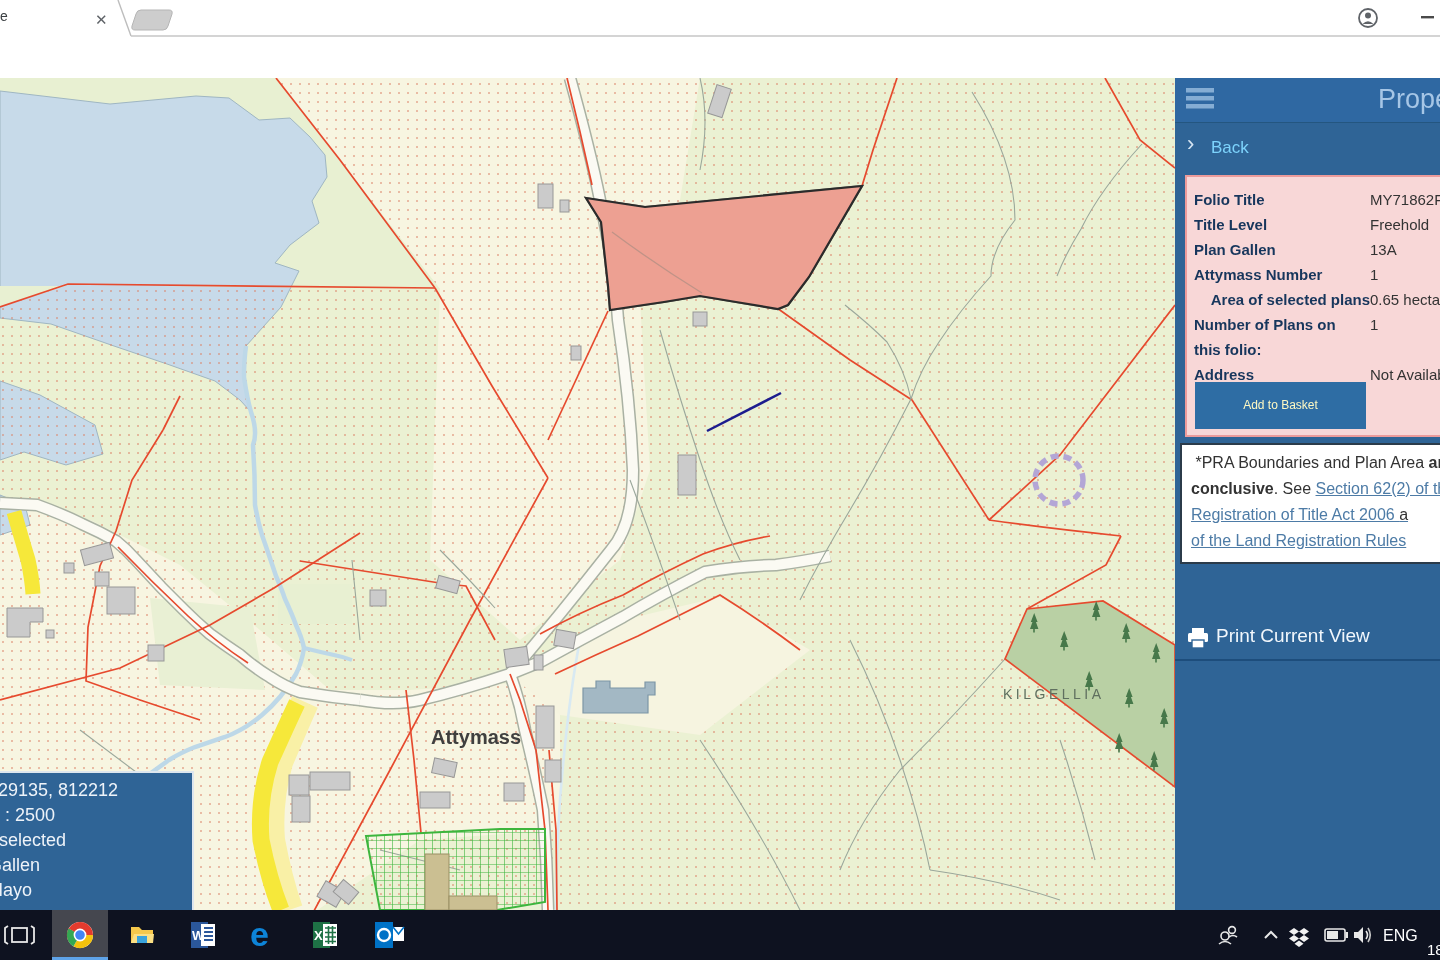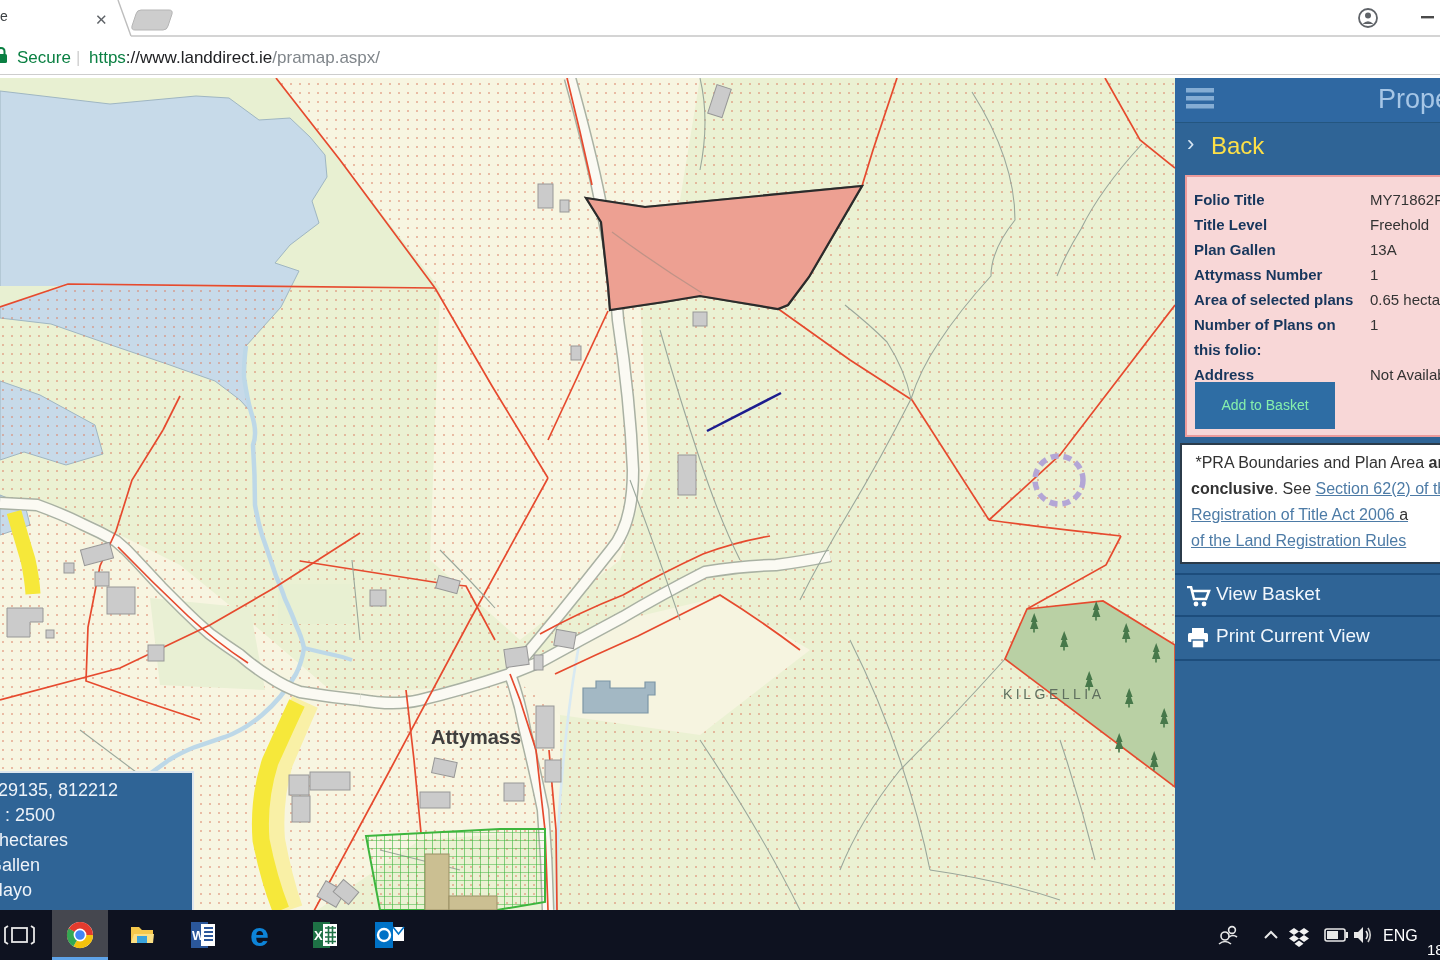--- a/index.html
+++ b/index.html
@@ -31,31 +31,20 @@
       <path d="M118 0 L131 36" stroke="#bdbdbd" stroke-width="1.4" fill="none"></path>
       <path d="M131 36 L1440 36" stroke="#c6c6c6" stroke-width="1.6" fill="none"></path>
       <path d="M141 10 L169 10 Q173 10 172 14 L168 26 Q167 30 163 30 L135 30 Q131 30 132 26 L136 14 Q137 10 141 10 Z" fill="#cdcdcd" stroke="#b5b5b5"></path>
       <g transform="translate(1368,18)">
         <circle r="9" fill="none" stroke="#5f6368" stroke-width="1.8"></circle>
         <circle cy="-2.5" r="3" fill="#5f6368"></circle>
         <path d="M-5.5 6 Q0 0.5 5.5 6" fill="#5f6368"></path>
       </g>
       <rect x="1421" y="16" width="13" height="2.4" fill="#4a4a4a"></rect>
     </svg>
-  </div>
-  <div id="toolbar">
-    <svg width="90" height="37" style="position:absolute;left:-5px;top:0;">
-      <g transform="translate(5,10)">
-        <rect x="-4" y="6" width="11" height="9" rx="1.5" fill="#0b8043"></rect>
-        <path d="M-2.5 6 V3.5 Q-2.5 0 1 0 Q4.5 0 4.5 3.5 V6" fill="none" stroke="#0b8043" stroke-width="2"></path>
-      </g>
-    </svg>
-    <span class="urltext" style="left:17px; color:#0b8043;">Secure</span>
-    <span class="urltext" style="left:76px; color:#d0d0d0;">|</span>
-    <span class="urltext" style="left:89px; color:#202124;"><span style="color:#0b8043;">https</span><span style="color:#202124;">://</span>www.landdirect.ie<span style="color:#80868b;">/pramap.aspx/</span></span>
   </div>
 
   <div id="map">
   <svg width="1175" height="832" viewBox="0 78 1175 832">
     <defs>
       <pattern id="dots" width="9" height="9" patternUnits="userSpaceOnUse">
         <circle cx="3" cy="3" r="0.95" fill="#db8368" opacity="0.72"></circle>
       </pattern>
       <pattern id="grid" width="8" height="8" patternUnits="userSpaceOnUse">
         <path d="M0 0 H8 M0 0 V8" stroke="#3db53d" stroke-width="1.2" fill="none"></path>
@@ -218,70 +207,62 @@
     </g>
 
     <text x="431" y="744" font-family="Liberation Sans, sans-serif" font-size="20" font-weight="bold" fill="#3f3f3f">Attymass</text>
     <text x="1003" y="699" font-family="Liberation Sans, sans-serif" font-size="14" letter-spacing="3.5" fill="#5f6f5f">KILGELLIA</text>
   </svg>
   </div>
 
   <div id="coordbox">
     <div style="margin-top:5px; margin-left:-2px;">29135, 812212</div>
     <div style="margin-left:5px;">: 2500</div>
-    <div style="margin-left:-1px;">hectares</div>
+    <div style="margin-left:-1px;">selected</div>
     <div style="margin-left:-12px;">Gallen</div>
     <div style="margin-left:-12px;">Mayo</div>
   </div>
 
   <div id="sidebar">
 
     <div style="position:absolute;left:0;top:0;width:265px;height:44px;background:#2f68a2;">
       <svg width="30" height="24" style="position:absolute;left:11px;top:10px;">
         <rect x="0" y="0" width="28" height="4.5" fill="#85add4"></rect>
         <rect x="0" y="8" width="28" height="4.5" fill="#85add4"></rect>
         <rect x="0" y="16" width="28" height="4.5" fill="#85add4"></rect>
       </svg>
       <div style="position:absolute;left:203px;top:6px;font-size:27px;color:#a6c6e6;">Property</div>
     </div>
 
     <div style="position:absolute;left:0;top:44px;width:265px;height:50px;background:#2f6496;border-top:1px solid #245680;">
       <div style="position:absolute;left:12px;top:8px;font-size:22px;color:#d5e4f2;">›</div>
-      <div style="position:absolute;left:36px;top:9px;font-size:24px;color:#fde047;">Back</div>
+      <div style="position:absolute;left:36px;top:15px;font-size:17px;color:#7dd3fc;">Back</div>
     </div>
 
     <div style="position:absolute;left:10px;top:97px;width:265px;height:262px;background:#f8d7d7;border:2px solid #ec9b9b;">
       <div style="position:absolute;left:7px;top:10px;font-size:15px;line-height:25px;color:#333;white-space:nowrap;">
         <div><span class="sb-label" style="display:inline-block;width:176px;">Folio Title</span>MY71862F</div>
         <div><span class="sb-label" style="display:inline-block;width:176px;">Title Level</span>Freehold</div>
         <div><span class="sb-label" style="display:inline-block;width:176px;">Plan Gallen</span>13A</div>
         <div><span class="sb-label" style="display:inline-block;width:176px;">Attymass Number</span>1</div>
-        <div><span class="sb-label" style="display:inline-block;width:176px;">Area of selected plans</span>0.65 hectares</div>
+        <div><span class="sb-label" style="display:inline-block;width:176px;text-align:right;">Area of selected plans</span>0.65 hectares</div>
         <div style="position:relative;"><span class="sb-label" style="display:inline-block;width:176px;">Number of Plans on</span><span style="position:absolute;left:176px;top:0;">1</span></div>
         <div><span class="sb-label">this folio:</span></div>
         <div><span class="sb-label" style="display:inline-block;width:176px;">Address</span>Not Available</div>
       </div>
-      <div style="position:absolute;left:8px;top:205px;width:140px;height:47px;background:#2e6da4;color:#86efac;font-size:14px;text-align:center;line-height:47px;">Add to Basket</div>
+      <div style="position:absolute;left:8px;top:205px;width:171px;height:47px;background:#2e6da4;color:#fef9c3;font-size:12px;text-align:center;line-height:47px;">Add to Basket</div>
     </div>
 
     <div style="position:absolute;left:5px;top:365px;width:268px;height:121px;background:#fff;border:2px solid #2b3b4a;color:#333;font-size:16px;line-height:26px;">
       <div style="margin:5px 0 0 9px;white-space:nowrap;">&nbsp;*PRA Boundaries and Plan Area <b>are not</b></div>
       <div style="margin-left:9px;white-space:nowrap;"><b>conclusive</b>. See <span style="color:#4d7ba6;text-decoration:underline;">Section 62(2) of the</span></div>
       <div style="margin-left:9px;white-space:nowrap;color:#4d7ba6;text-decoration:underline;">Registration of Title Act 2006 <span style="color:#333;">a</span></div>
       <div style="margin-left:9px;white-space:nowrap;color:#4d7ba6;text-decoration:underline;">of the Land Registration Rules</div>
     </div>
 
-    <div style="position:absolute;left:0;top:495px;width:265px;height:44px;border-top:2px solid #1d4d7c;border-bottom:2px solid #1d4d7c;">
-      <svg width="26" height="22" style="position:absolute;left:11px;top:11px;" viewBox="0 0 26 22">
-        <path d="M1 1 L5 1 L8 13 L20 13 L23 5 L7 5" fill="none" stroke="#fff" stroke-width="2.6"></path>
-        <circle cx="10" cy="18" r="2.4" fill="#fff"></circle>
-        <circle cx="18" cy="18" r="2.4" fill="#fff"></circle>
-      </svg>
-      <div style="position:absolute;left:41px;top:8px;font-size:19px;color:#f2f7fc;">View Basket</div>
-    </div>
 
     <div style="position:absolute;left:0;top:539px;width:266px;height:44px;border-bottom:2px solid #1d4d7c;">
       <svg width="22" height="22" style="position:absolute;left:12px;top:11px;" viewBox="0 0 22 22">
         <rect x="5" y="0" width="12" height="5" fill="#fff"></rect>
         <rect x="1" y="5" width="20" height="9" rx="1.5" fill="#fff"></rect>
         <rect x="5" y="12" width="12" height="8" fill="#fff" stroke="#2f6496" stroke-width="1.4"></rect>
       </svg>
       <div style="position:absolute;left:41px;top:8px;font-size:19px;color:#f2f7fc;">Print Current View</div>
     </div>
   </div>

